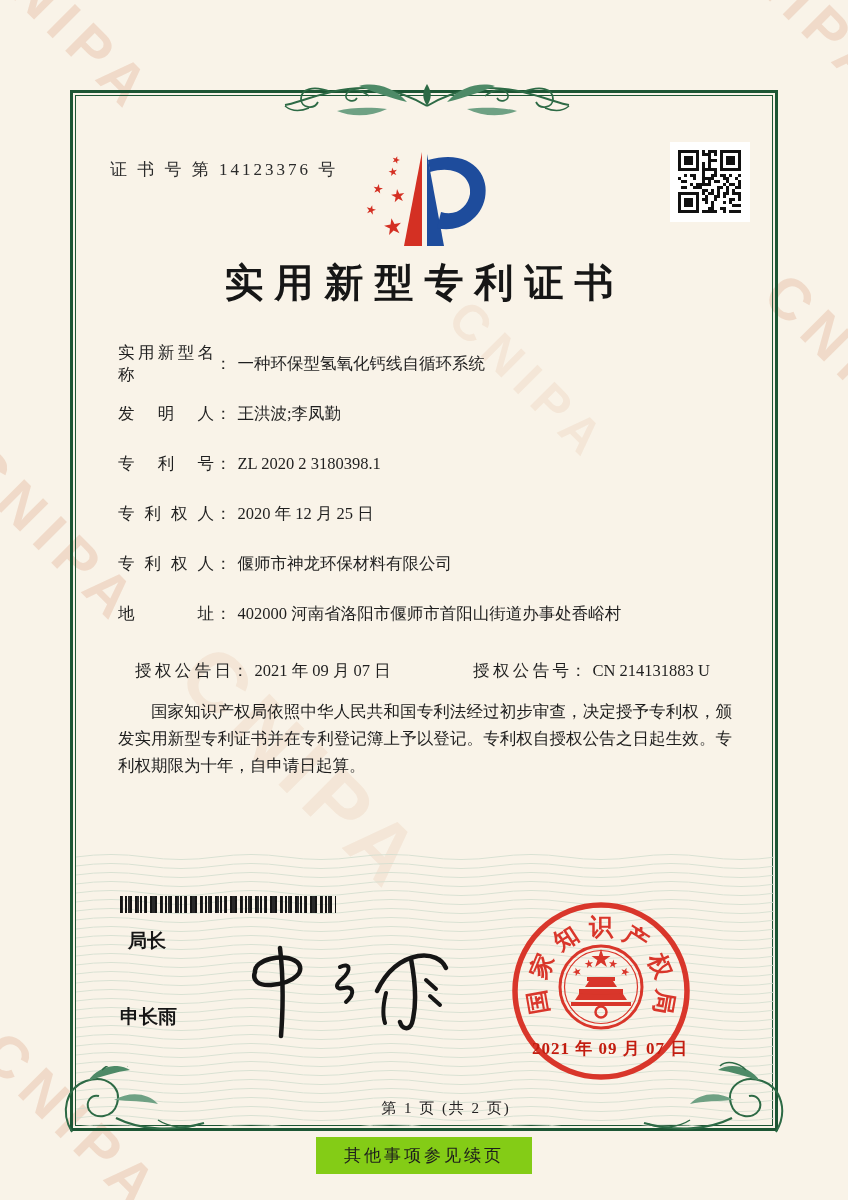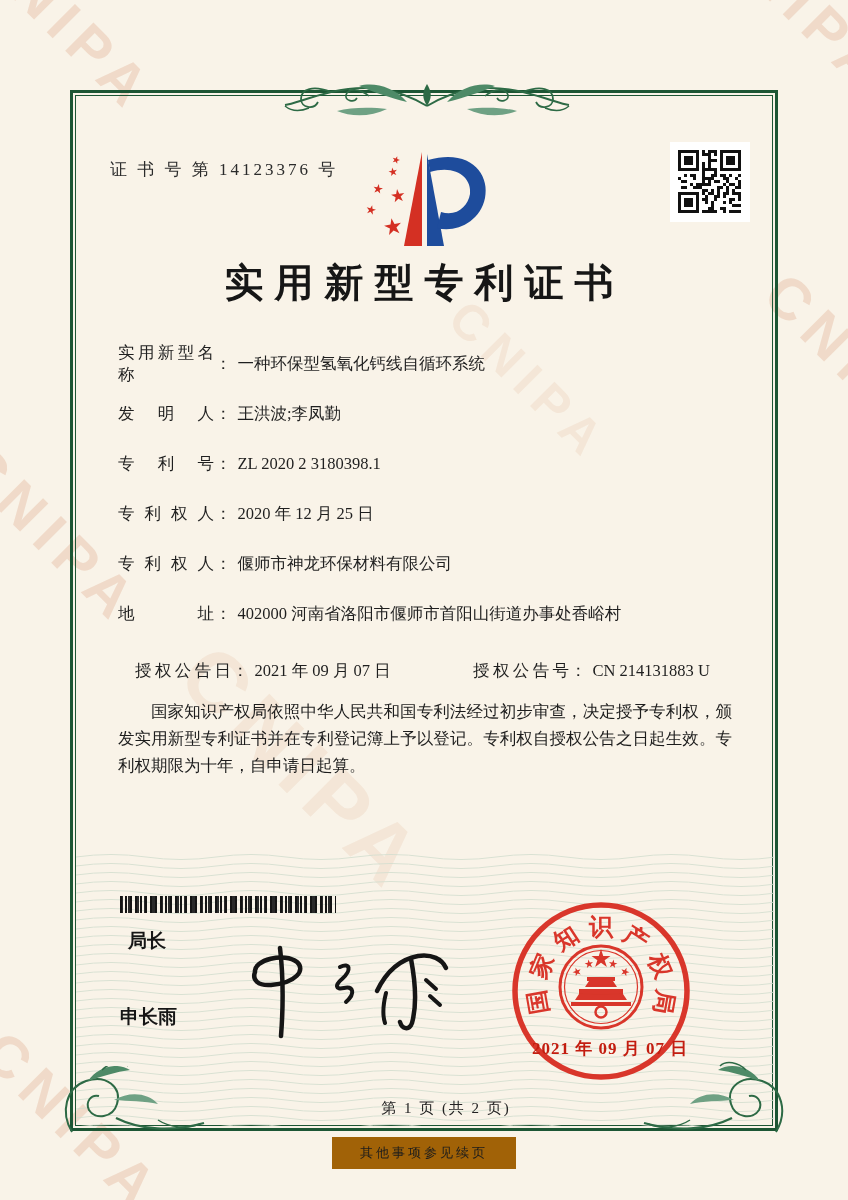--- a/index.html
+++ b/index.html
@@ -40,21 +40,21 @@
   
   .signer-title{position:absolute;left:120px;top:928px;font-size:19px;font-weight:600;color:#161616;margin-left:8px;}
   .signer-name{position:absolute;left:120px;top:1004px;font-size:19px;font-weight:600;color:#161616;}
   
   .sealdate{position:absolute;left:512px;top:1037px;width:196px;text-align:center;
       font-size:17px;font-weight:bold;letter-spacing:1px;color:#c31d10;}
   
   .pageno{position:absolute;left:71px;top:1099px;width:750px;text-align:center;
       font-size:15px;color:#222;letter-spacing:2px;}
   .contnote{position:absolute;left:50%;top:1137px;transform:translateX(-50%);
-      background:#a16207;padding:7px 28px;font-size:13px;letter-spacing:3px;color:#1c1c1c;}
+      background:#84cc16;padding:7px 28px;font-size:17px;letter-spacing:3px;color:#1c1c1c;}
 </style>
 </head>
 <body>
 
 <div class="page">
 
   <div class="wm" style="left:-48px;top:-12px;">CNIPA</div>
   <div class="wm" style="left:688px;top:-30px;">CNIPA</div>
   <div class="wm" style="left:742px;top:330px;">CNIPA</div>
   <div class="wm faint" style="left:428px;top:352px;font-size:50px;">CNIPA</div>

